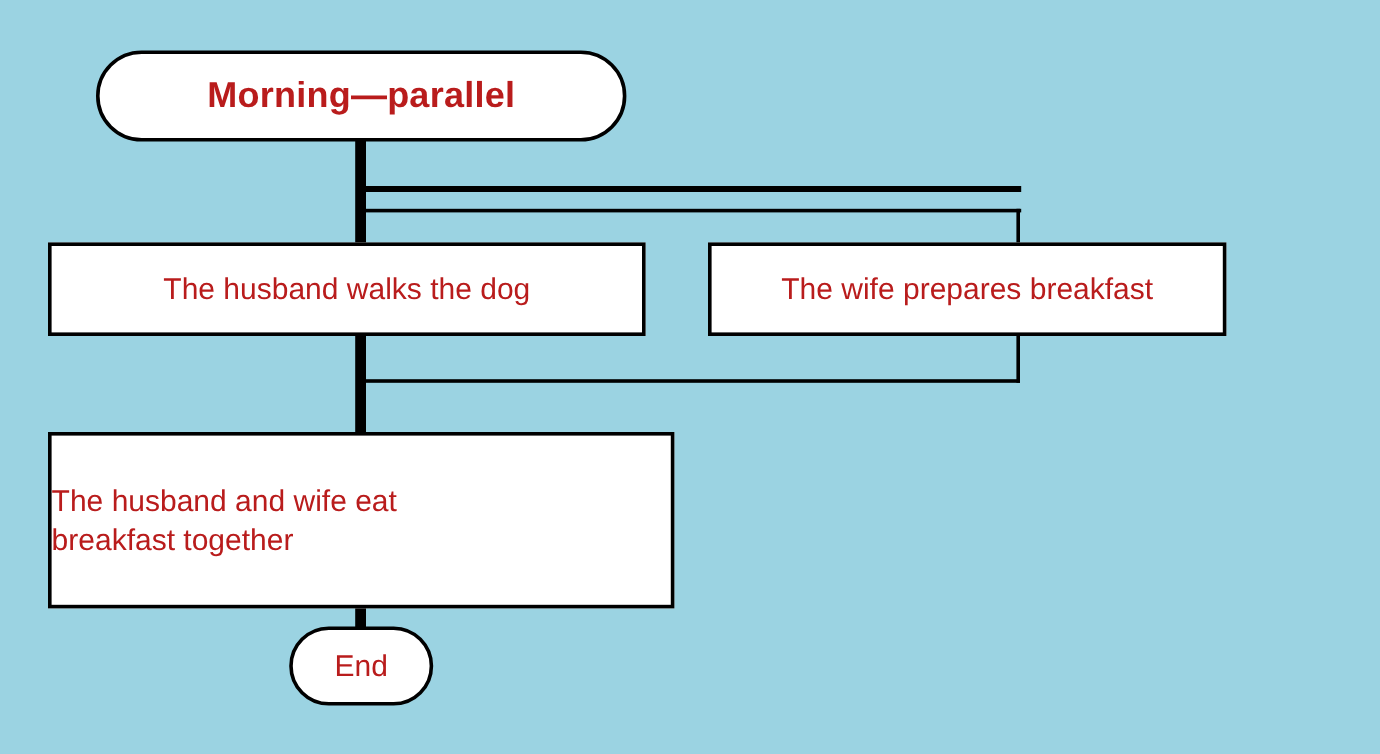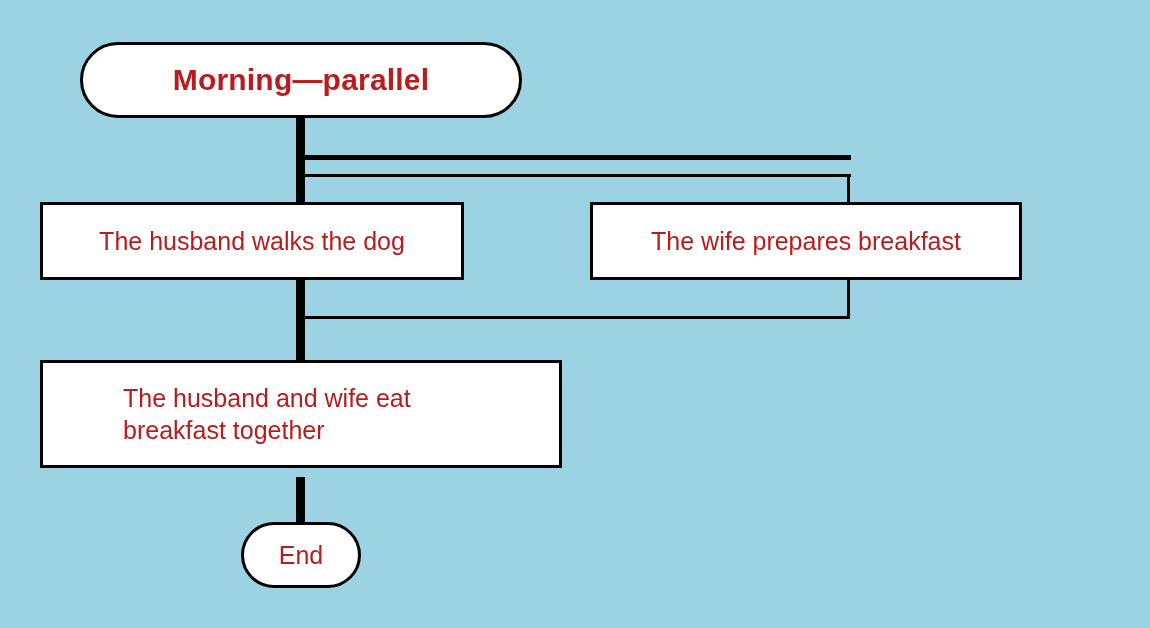--- a/index.html
+++ b/index.html
@@ -68,21 +68,21 @@
   #end-node .node-label {
     font-size: 25px;
     font-weight: normal;
     text-align: center;
   }
 
   
   #task-husband-dog {
     left: 40px;
     top: 202px;
-    width: 424px;
+    width: 498px;
     height: 78px;
     justify-content: center;
   }
   #task-husband-dog .node-label {
     font-size: 25px;
     text-align: center;
   }
 
   
   #task-wife-breakfast {
@@ -95,23 +95,22 @@
   #task-wife-breakfast .node-label {
     font-size: 25px;
     text-align: center;
   }
 
   
   #task-eat-together {
     left: 40px;
     top: 360px;
     width: 522px;
-    height: 108px;
+    height: 147px;
     justify-content: flex-start;
-    padding-left: 80px;
   }
   #task-eat-together .node-label {
     font-size: 25px;
     text-align: left;
   }
 
   
   .conn {
     position: absolute;
     background: #000000;

